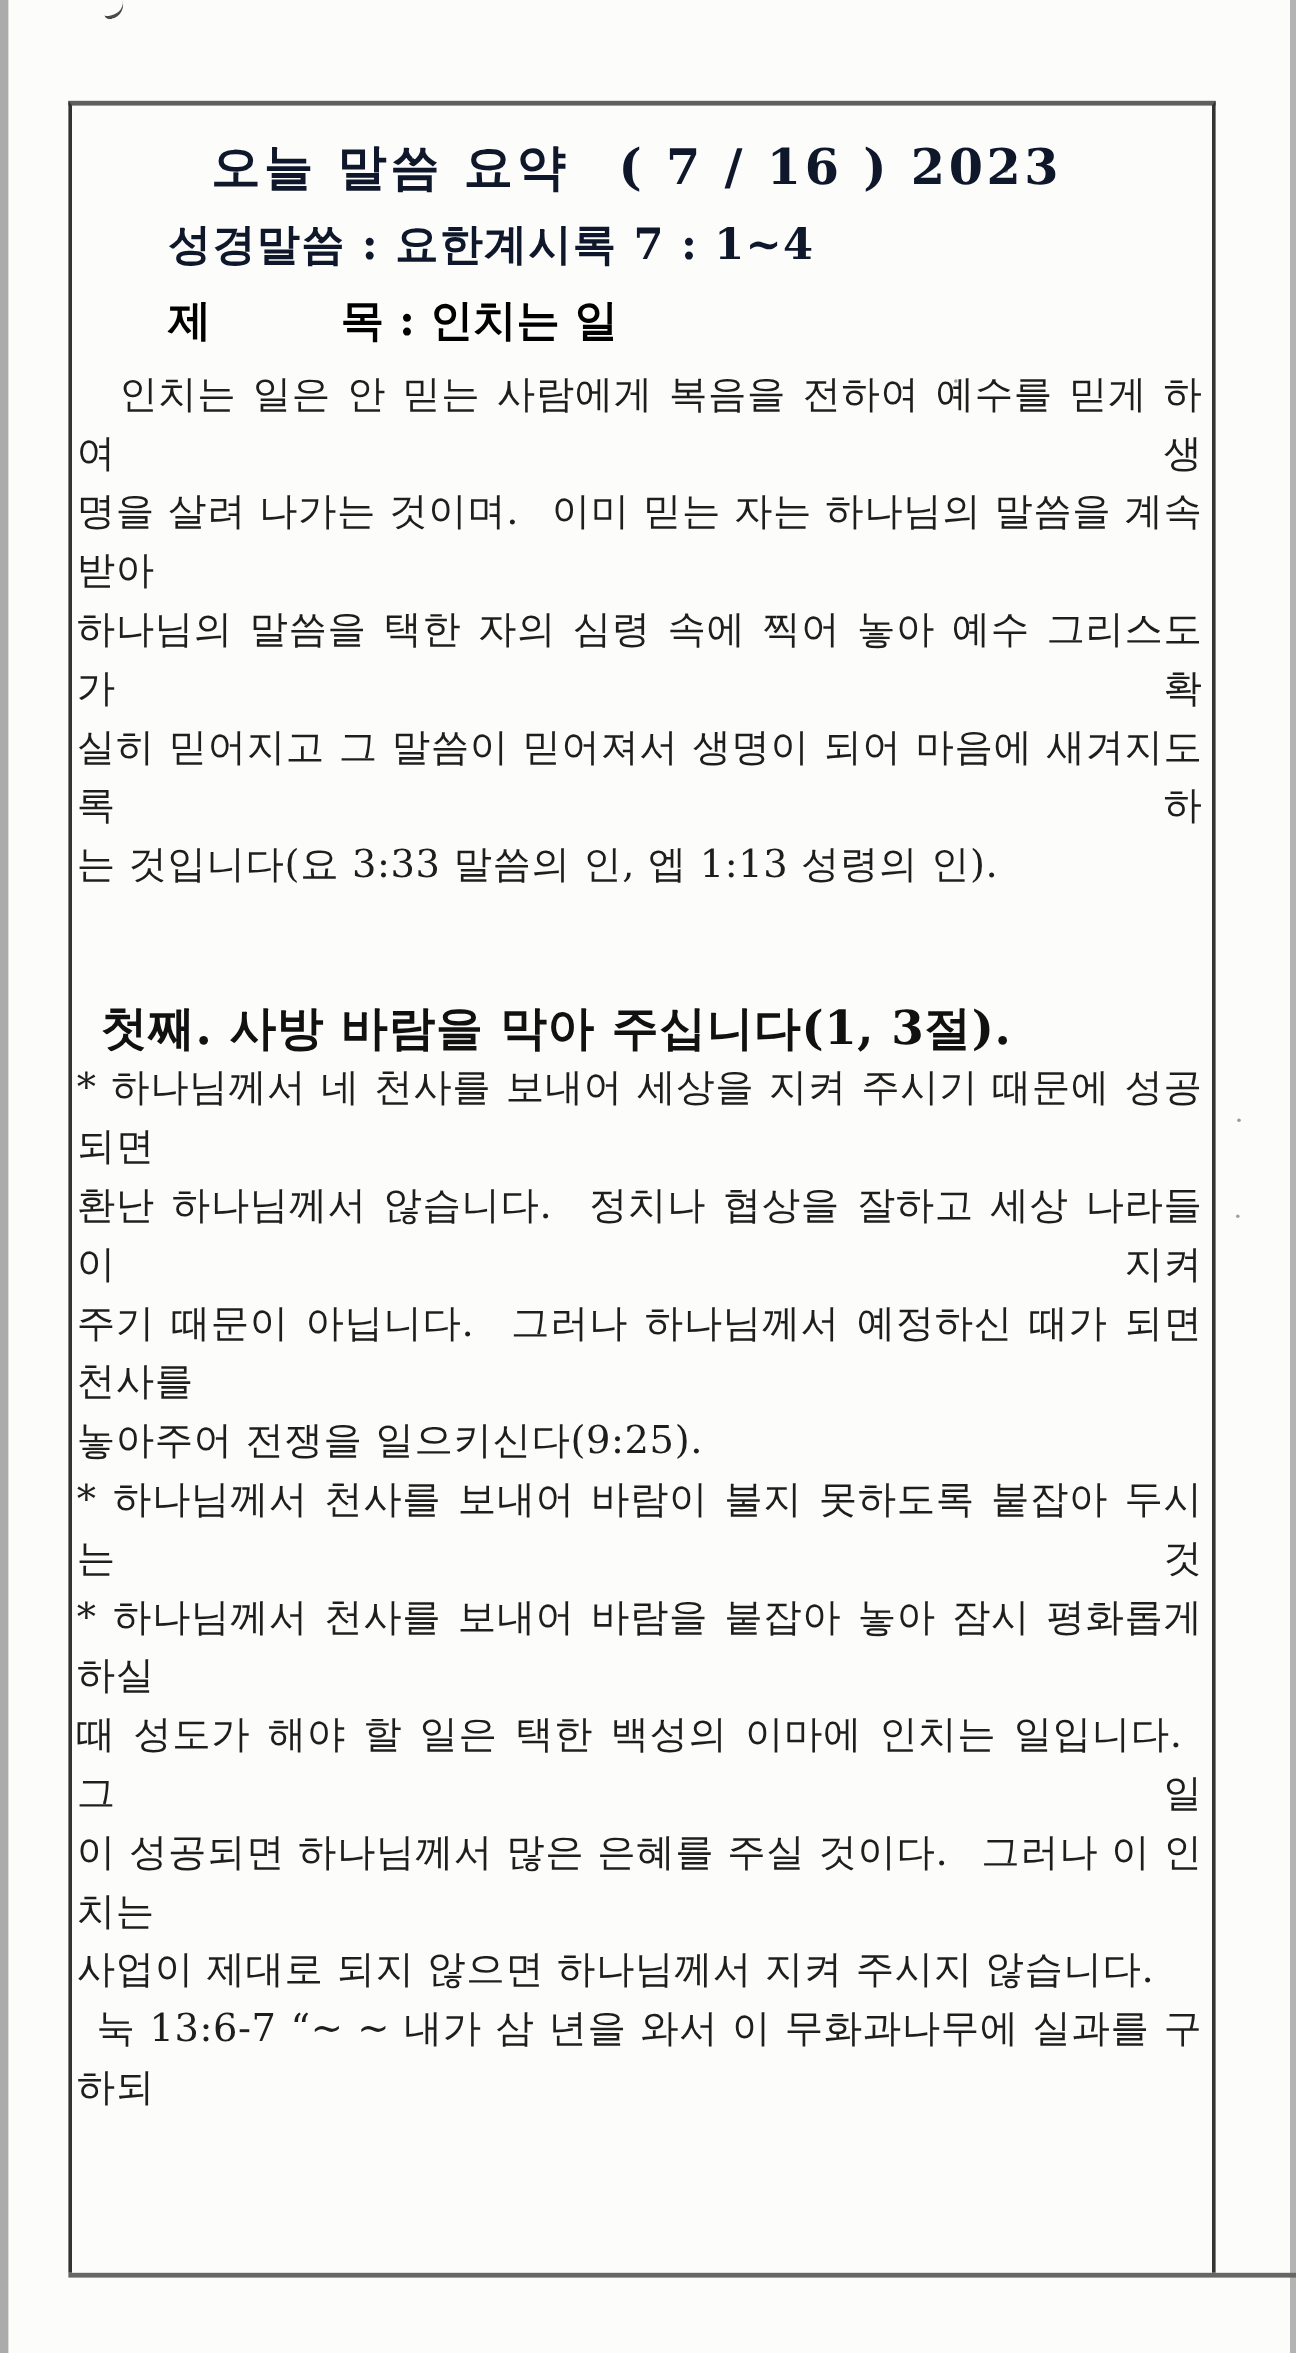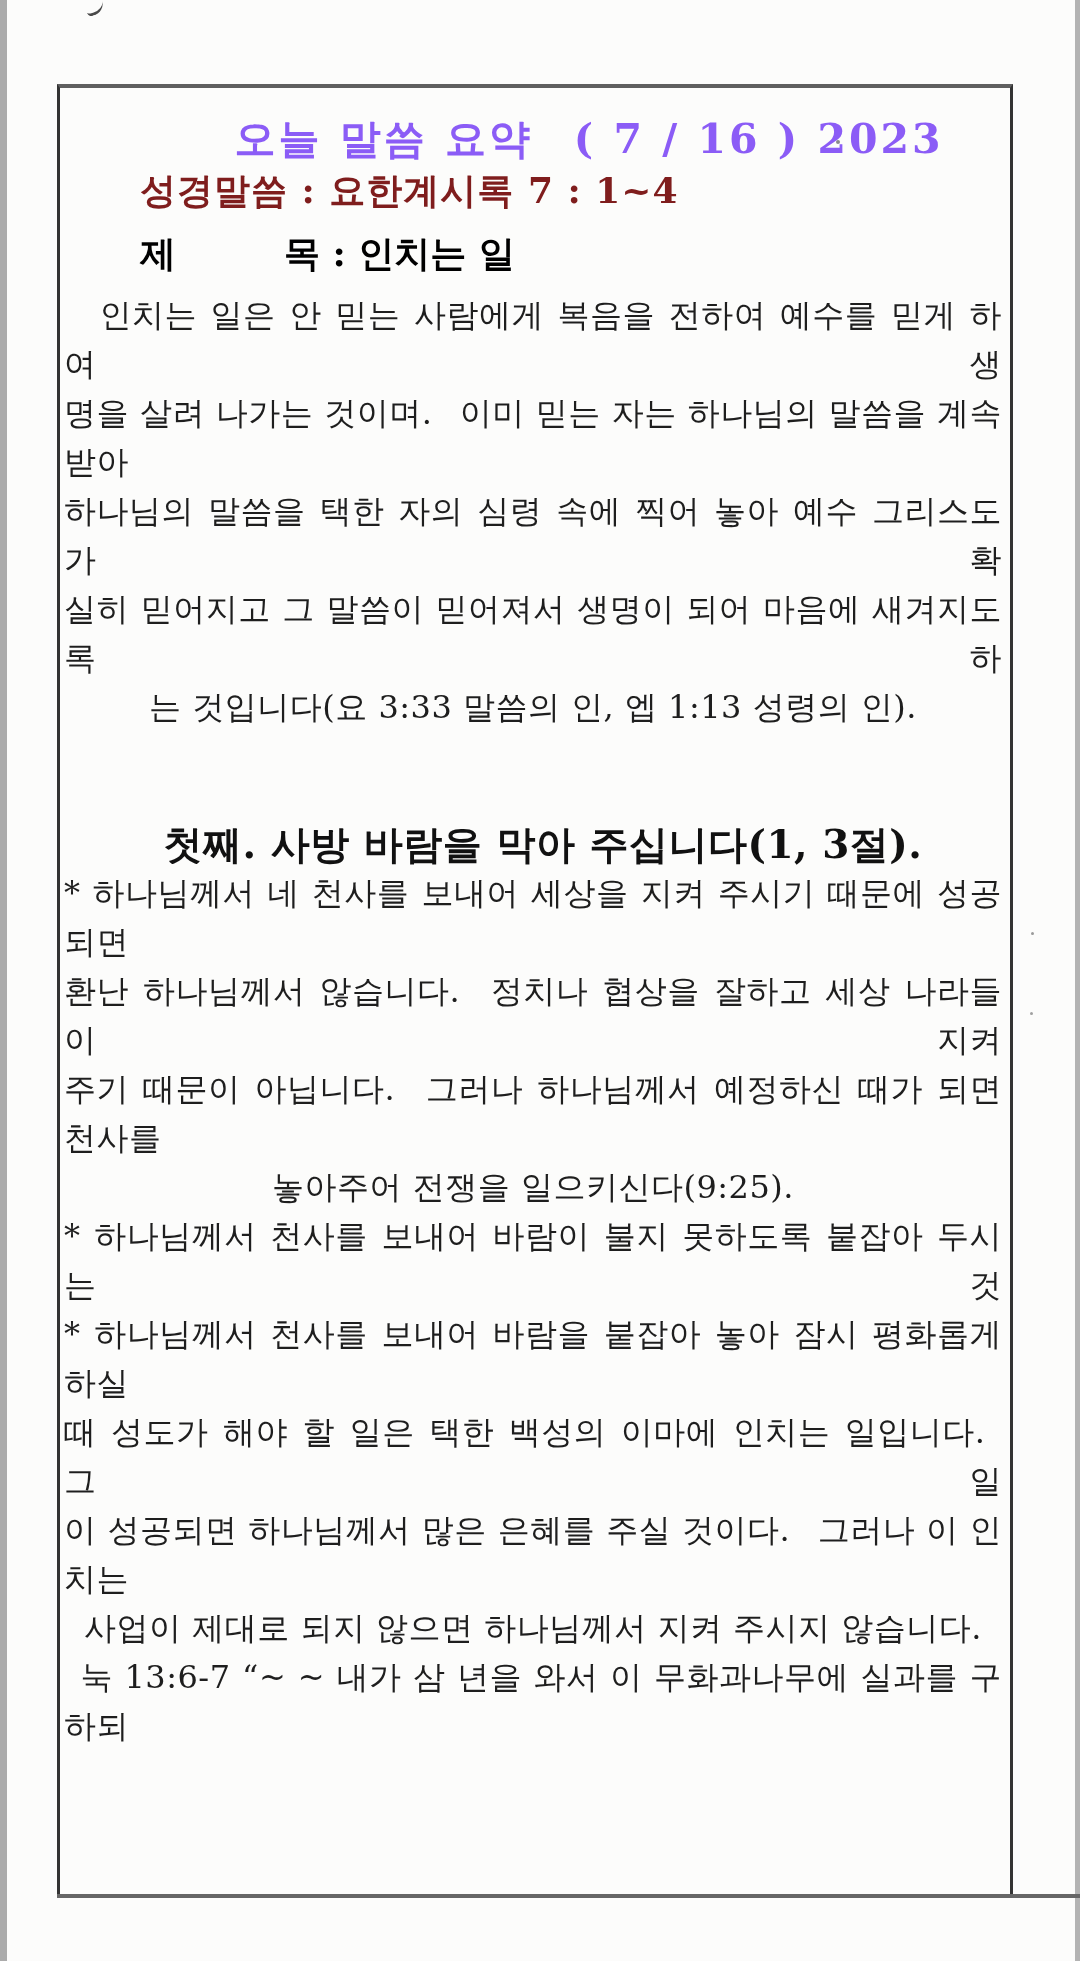--- a/index.html
+++ b/index.html
@@ -37,30 +37,29 @@
     border-bottom: none;
     padding: 18px 8px 0 4px;
     overflow: hidden;
   }
   .bottom-rule {
     position: absolute; left: 57px; top: 1894px;
     width: 1023px; height: 4px; background: #666;
   }
 
   .title {
-    font-size: 41px; font-weight: 700; color: #8b5cf6;
+    font-size: 41px; font-weight: 700; color: #0f172a;
     letter-spacing: 3px;
     margin: 6px 0 0 112px;
     white-space: nowrap;
-    text-align: center;
   }
   .scripture {
-    font-size: 36px; font-weight: 700; color: #7f1d1d;
+    font-size: 36px; font-weight: 700; color: #0f172a;
     letter-spacing: 1px;
-    margin: 0 0 0 76px;
+    margin: 13px 0 0 76px;
     white-space: nowrap;
   }
   .subject {
     font-size: 36px; font-weight: 700; color: #000000;
     margin: 14px 0 0 76px;
     white-space: nowrap;
   }
 
   .doc-body {
     margin-top: 12px;
@@ -68,21 +67,21 @@
     line-height: 49px;
     letter-spacing: 0.5px;
   }
   .para { margin: 0; }
   .sec-heading {
     margin-top: 88px;
     font-weight: 700;
     color: #111;
     font-size: 39px;
   }
-  .line { min-height: 49px; text-align: center; }
+  .line { min-height: 49px; }
   .just { text-align: justify; text-align-last: justify; }
 </style>
 </head>
 <body>
 
 <div class="edge edge-left"></div>
 <div class="edge edge-right"></div>
 <div class="pen-mark"></div>
 <div class="speck sp1"></div>
 <div class="speck sp2"></div>

